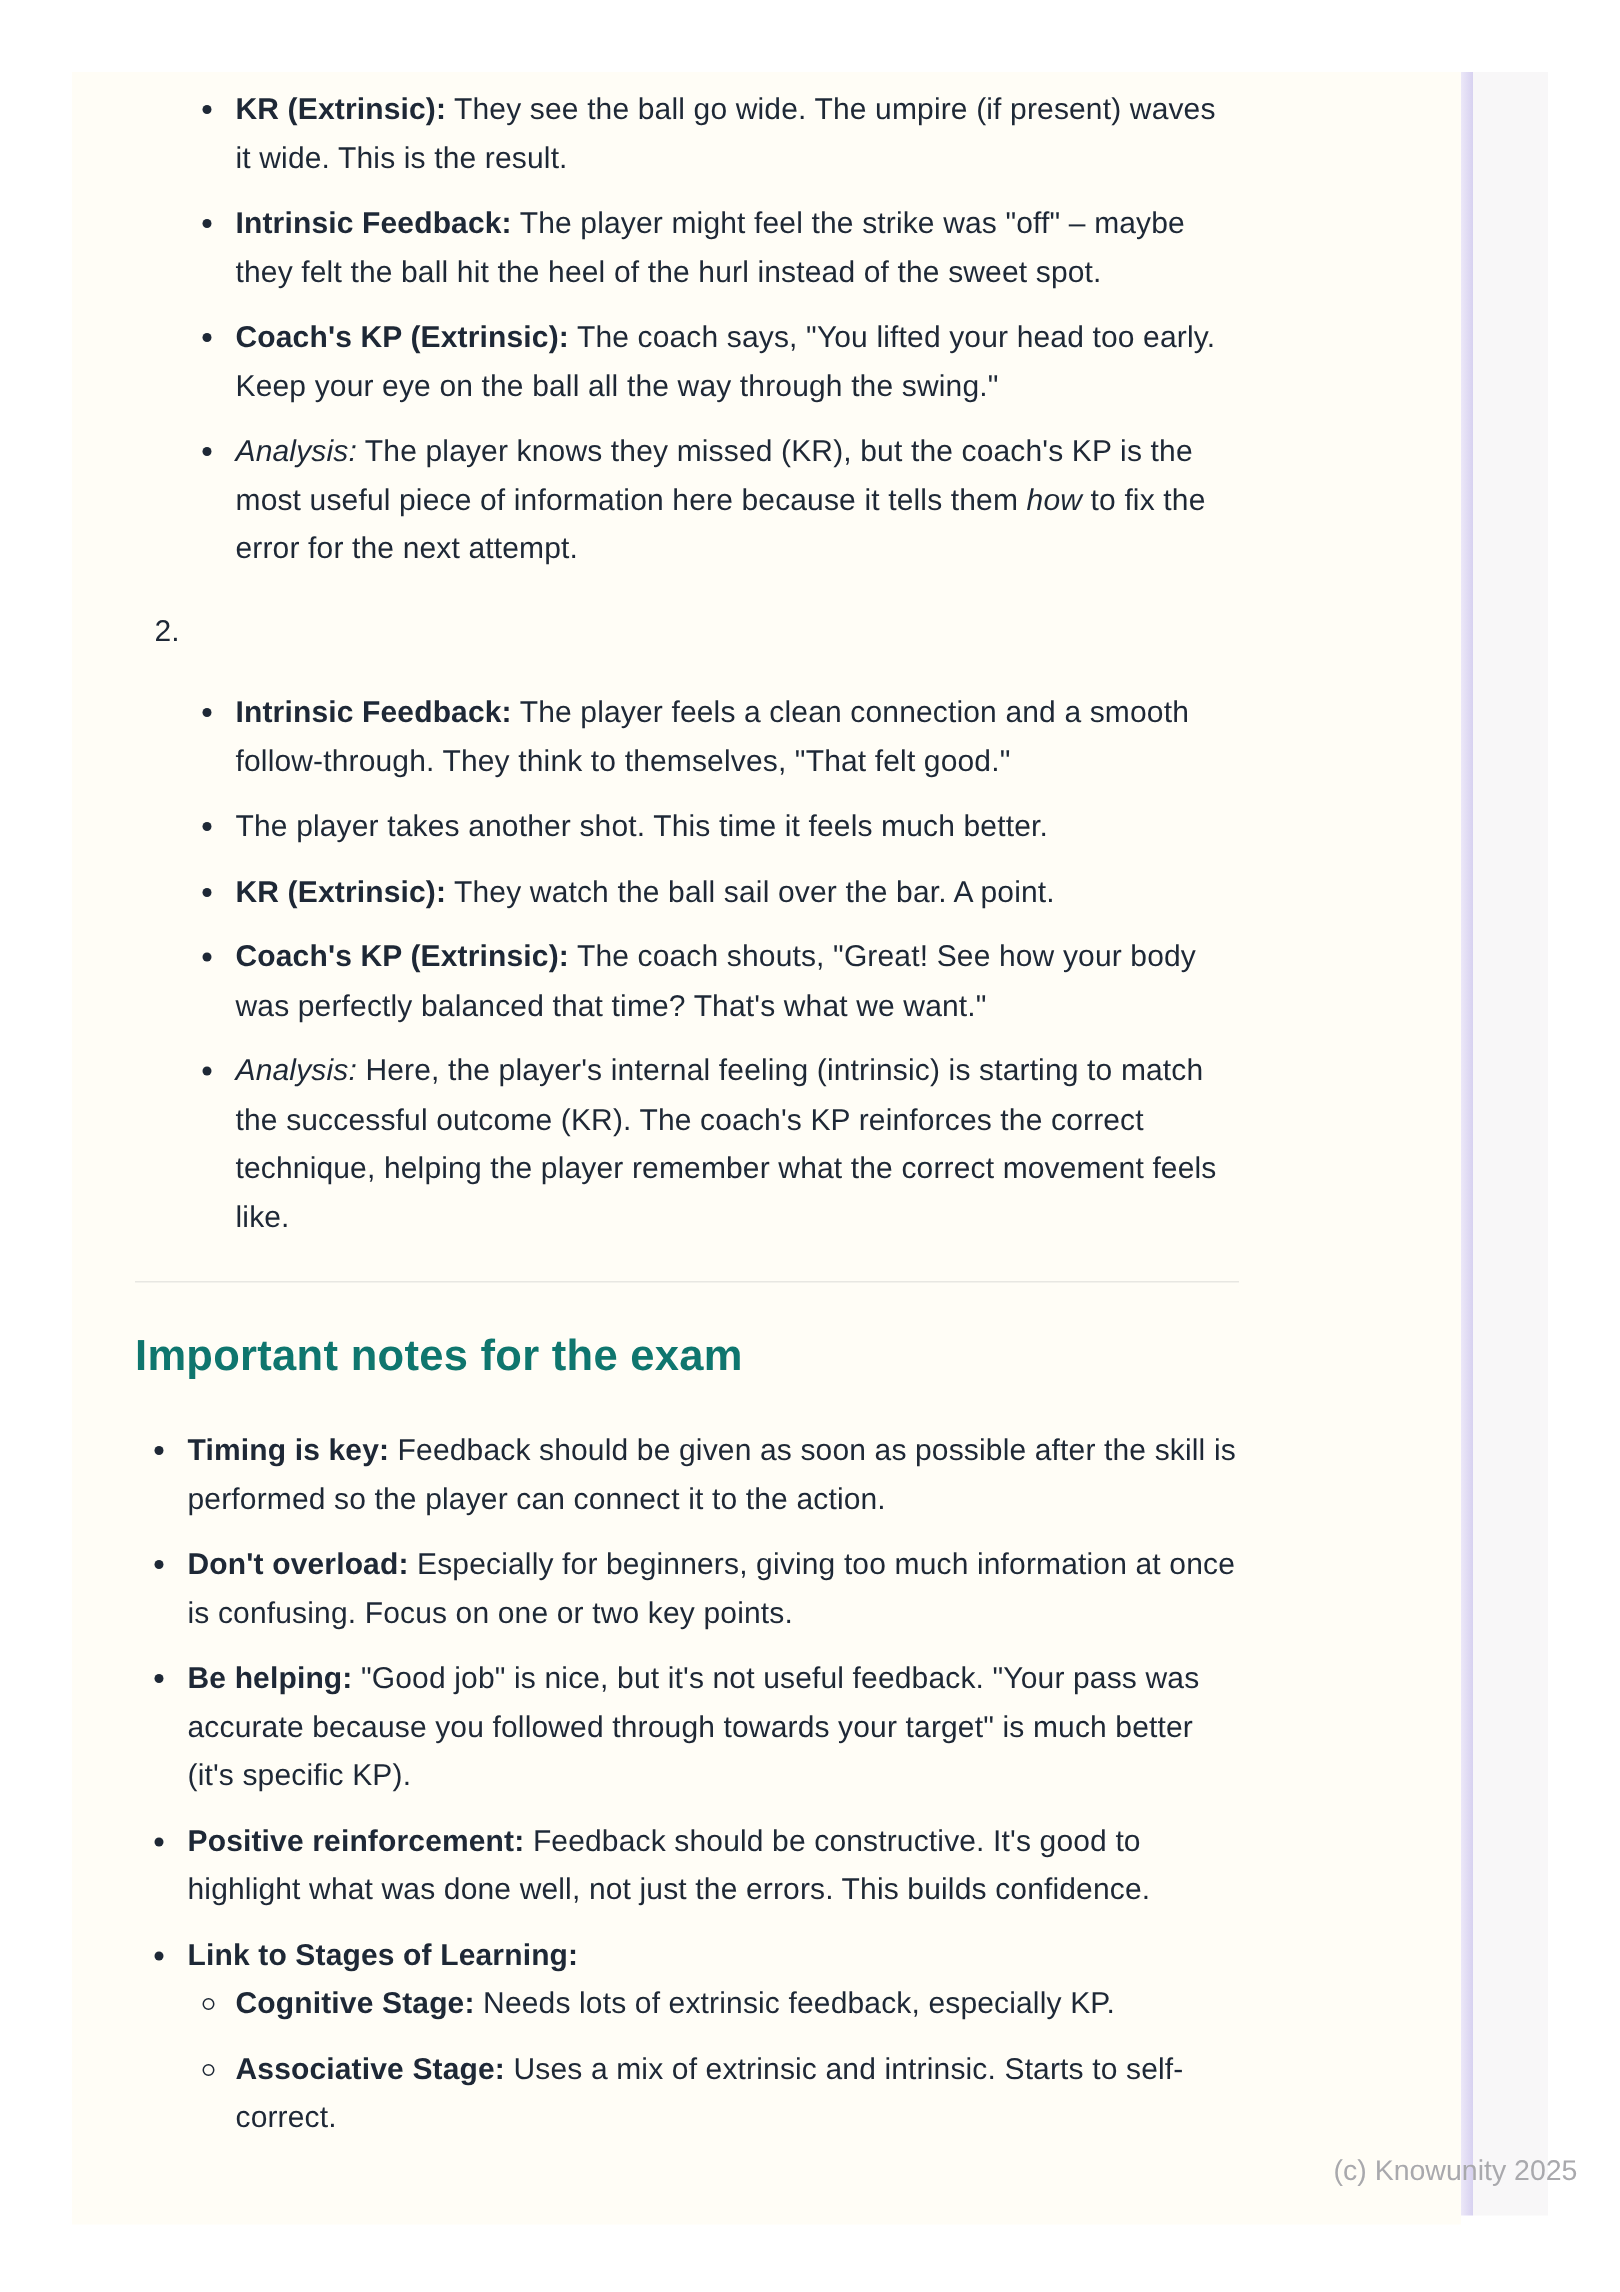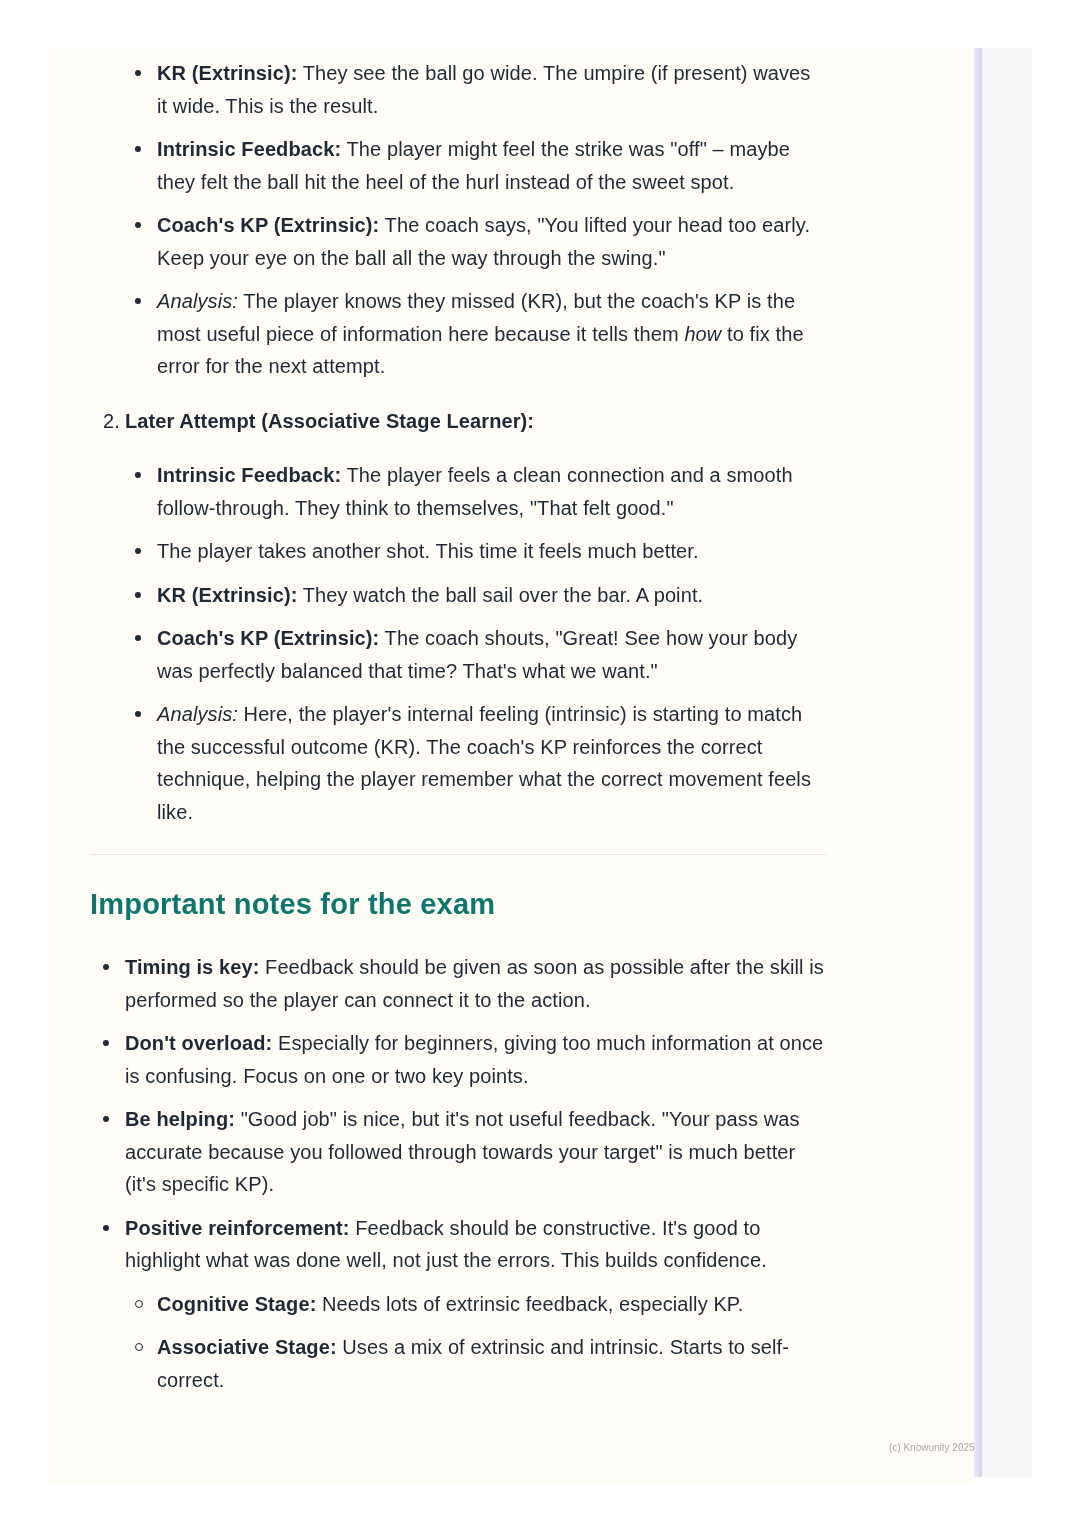--- a/index.html
+++ b/index.html
@@ -64,21 +64,21 @@
   }
   .side-panel{
     position:absolute;
     left:982px;top:48px;
     width:50px;height:1429px;
     background:#f8f7f8;
   }
   .copyright{
     position:absolute;
     left:889px;top:1439px;
-    font-size:10px;
+    font-size:19px;
     line-height:18px;
     color:#a9a9ad;
     z-index:5;
     white-space:nowrap;
   }
 </style>
 </head>
 <body>
 
 <div class="page-card">
@@ -106,21 +106,20 @@
         <div class="item">
           <span class="marker dot">
             <i class="mshape"></i>
           </span>
           <div class="text"><span class="seg-italic">Analysis:</span><span> The player knows they missed (KR), but the coach's KP is the most useful piece of information here because it tells them </span><span class="seg-italic">how</span><span> to fix the error for the next attempt.</span></div>
         </div>
       </div>
 
     <div class="numbered">
       <span class="num">2.</span>
-      <span class="numlabel">Later Attempt (Associative Stage Learner):</span>
     </div>
 
     <div class="list list-nested">
         <div class="item">
           <span class="marker dot">
             <i class="mshape"></i>
           </span>
           <div class="text"><span class="seg-bold">Intrinsic Feedback:</span><span> The player feels a clean connection and a smooth follow-through. They think to themselves, "That felt good."</span></div>
         </div>
         <div class="item">
@@ -172,20 +171,26 @@
           </span>
           <div class="text"><span class="seg-bold">Be helping:</span><span> "Good job" is nice, but it's not useful feedback. "Your pass was accurate because you followed through towards your target" is much better (it's specific KP).</span></div>
         </div>
         <div class="item">
           <span class="marker dot">
             <i class="mshape"></i>
           </span>
           <div class="text"><span class="seg-bold">Positive reinforcement:</span><span> Feedback should be constructive. It's good to highlight what was done well, not just the errors. This builds confidence.</span></div>
         </div>
         <div class="item-group">
+          <div class="item">
+            <span class="marker dot">
+              <i class="mshape"></i>
+            </span>
+            <div class="text"><span class="seg-bold">Link to Stages of Learning:</span></div>
+          </div>
           <div class="sublist">
             <div class="item">
               <span class="marker circle">
                 <i class="mshape"></i>
               </span>
               <div class="text"><span class="seg-bold">Cognitive Stage:</span><span> Needs lots of extrinsic feedback, especially KP.</span></div>
             </div>
             <div class="item">
               <span class="marker circle">
                 <i class="mshape"></i>

